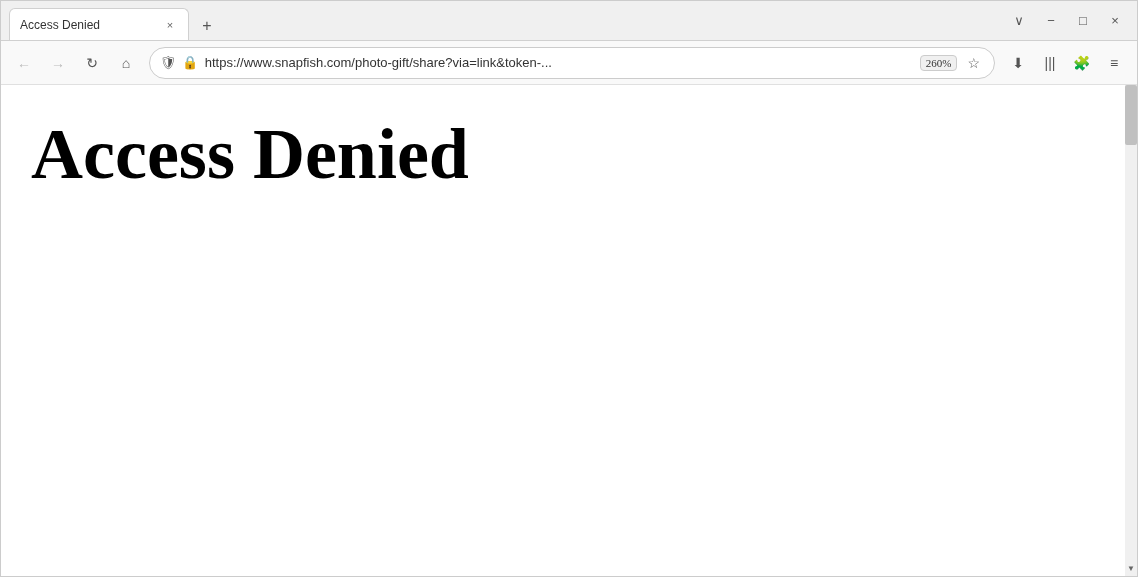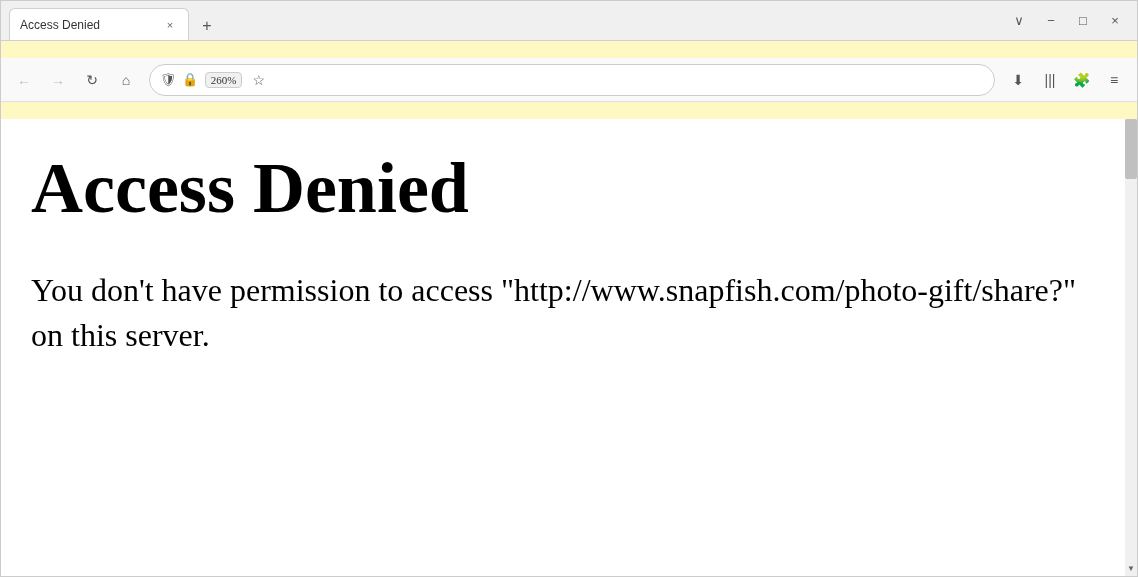--- a/index.html
+++ b/index.html
@@ -6,21 +6,20 @@
     body { font-family: Arial, sans-serif; background: #f0f0f0; width: 1138px; height: 577px; overflow: hidden; }
 
     
     .browser-window {
       width: 1138px;
       height: 577px;
       background: #fef9c3;
       display: flex;
       flex-direction: column;
       border: 1px solid #ccc;
-      gap: 17px;
     }
 
     
     .title-bar {
       height: 40px;
       background: #f0f0f0;
       display: flex;
       align-items: center;
       padding: 0 8px;
       border-bottom: 1px solid #d0d0d0;
@@ -276,35 +275,35 @@
 
   <div class="toolbar">
     <div class="nav-btn disabled">←</div>
     <div class="nav-btn disabled">→</div>
     <div class="nav-btn">↻</div>
     <div class="nav-btn">⌂</div>
 
     <div class="address-bar-wrapper">
       <span class="address-shield">🛡</span>
       <span class="address-lock">🔒</span>
+      <span class="address-text">https://www.snapfish.com/photo-gift/share?via=link&amp;token-...</span>
       <span class="zoom-badge">260%</span>
       <span class="star-btn">☆</span>
     </div>
 
     <div class="toolbar-right">
       <div class="toolbar-icon-btn">⬇</div>
       <div class="toolbar-icon-btn">|||</div>
       <div class="toolbar-icon-btn">🧩</div>
       <div class="toolbar-icon-btn">≡</div>
     </div>
   </div>
 
   <div class="page-content" style="position: relative;">
     <h1 class="page-heading">Access Denied</h1>
-    <p class="page-body">You don't have permission to access "http://www.snapfish.com/photo-gift/share?" on this server.</p>
 
     <div class="scrollbar">
       <div class="scrollbar-arrow top">▲</div>
       <div class="scrollbar-thumb"></div>
       <div class="scrollbar-arrow bottom">▼</div>
     </div>
   </div>
 </div>
 
 </body></html>

